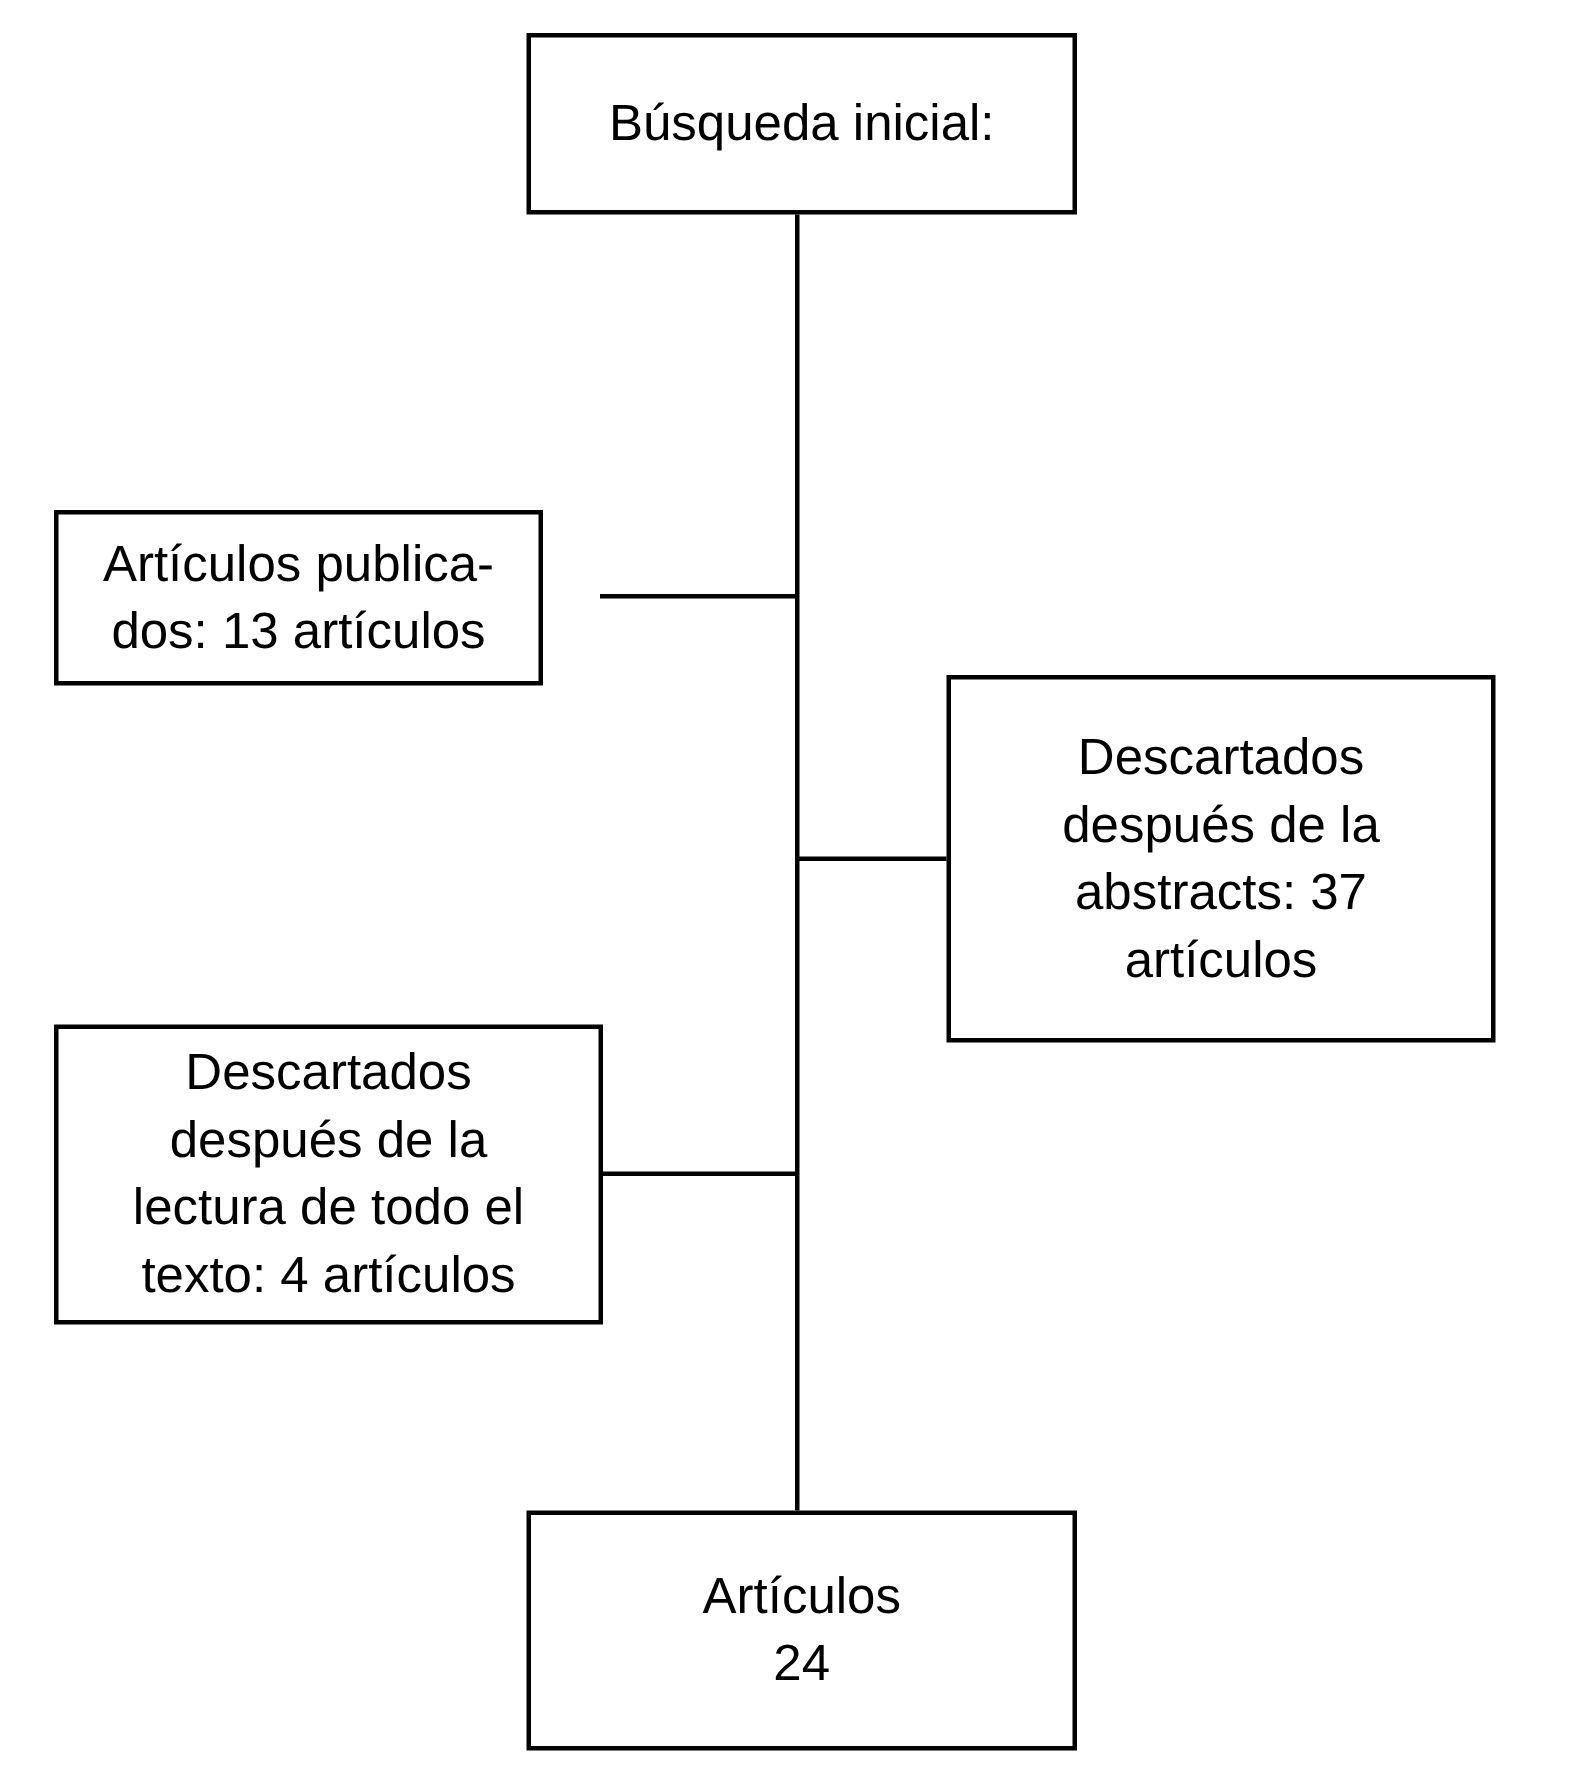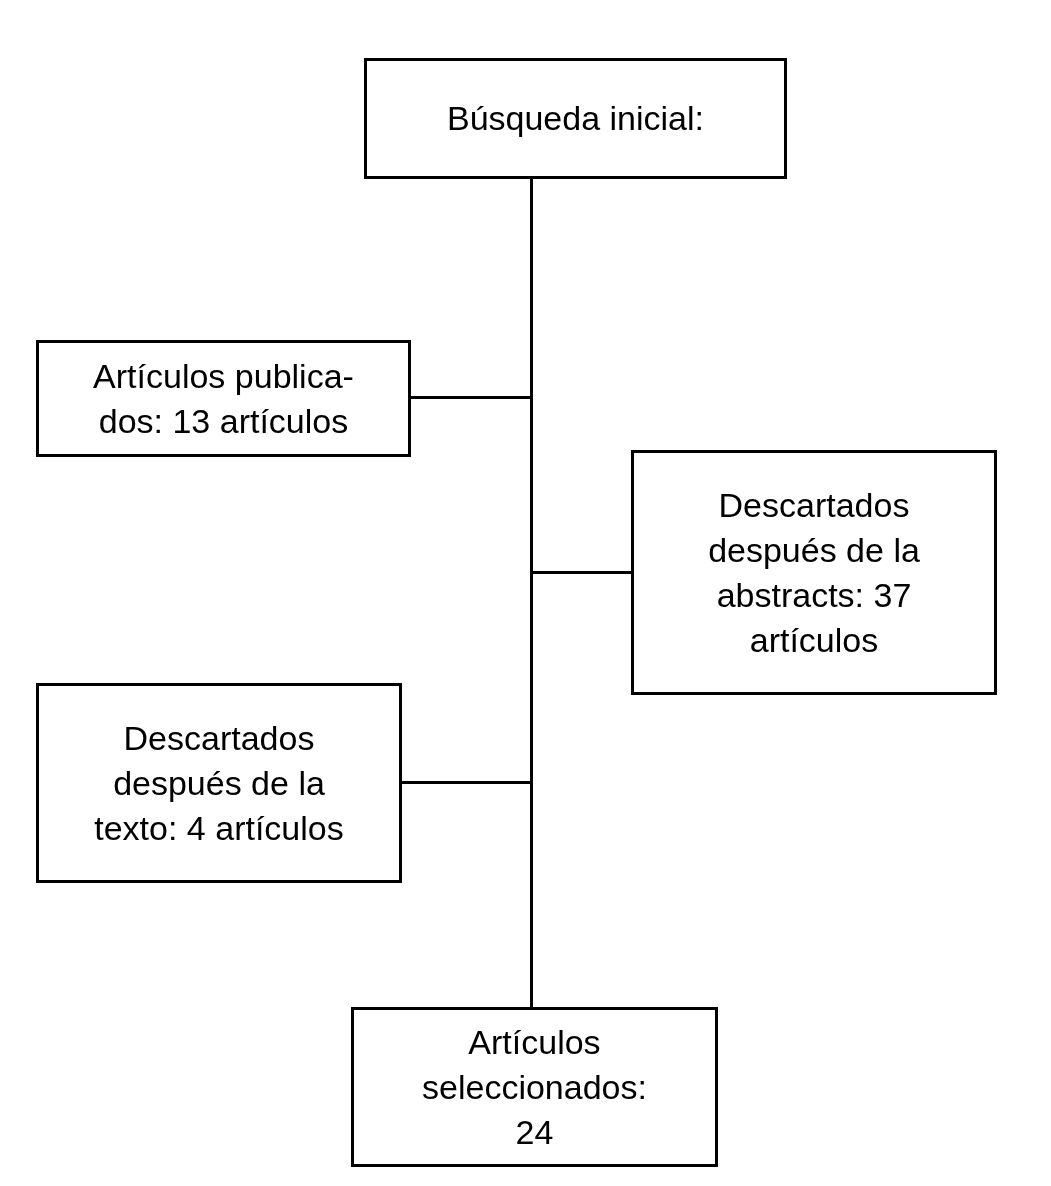--- a/index.html
+++ b/index.html
@@ -32,22 +32,22 @@
   }
   .textline {
     white-space: nowrap;
   }
   .connector {
     position: absolute;
     background: #000000;
     z-index: 1;
   }
   
-  #box-initial-search      { left: 364px; top: 22px;   width: 423px; height: 121px; margin-top: 36px; }
-  #box-published           { left: 36px;  top: 340px;  width: 375px; height: 117px; }
+  #box-initial-search      { left: 351px; top: 22px;   width: 367px; height: 121px; }
+  #box-published           { left: 36px;  top: 340px;  width: 326px; height: 117px; }
   #box-discarded-abstracts { left: 631px; top: 450px;  width: 366px; height: 245px; }
   #box-discarded-fulltext  { left: 36px;  top: 683px;  width: 366px; height: 200px; }
   #box-selected            { left: 351px; top: 1007px; width: 367px; height: 160px; }
   
   #trunk-line               { left: 530px; top: 141px; width: 3px;   height: 868px; }
   #connector-published      { left: 400px; top: 396px; width: 131px; height: 3px; }
   #connector-abstracts      { left: 531px; top: 571px; width: 101px; height: 3px; }
   #connector-fulltext       { left: 400px; top: 781px; width: 131px; height: 3px; }
 </style>
 </head>
@@ -72,22 +72,22 @@
   <div class="box" id="box-discarded-abstracts">
     <div class="textline">Descartados</div>
     <div class="textline">después de la</div>
     <div class="textline">abstracts: 37</div>
     <div class="textline">artículos</div>
   </div>
 
   <div class="box" id="box-discarded-fulltext">
     <div class="textline">Descartados</div>
     <div class="textline">después de la</div>
+    <div class="textline">lectura de todo el</div>
     <div class="textline">texto: 4 artículos</div>
   </div>
 
   <div class="box" id="box-selected">
     <div class="textline">Artículos</div>
-    <div class="textline">seleccionados:</div>
     <div class="textline">24</div>
   </div>
 
 </div>
 
 </body></html>

